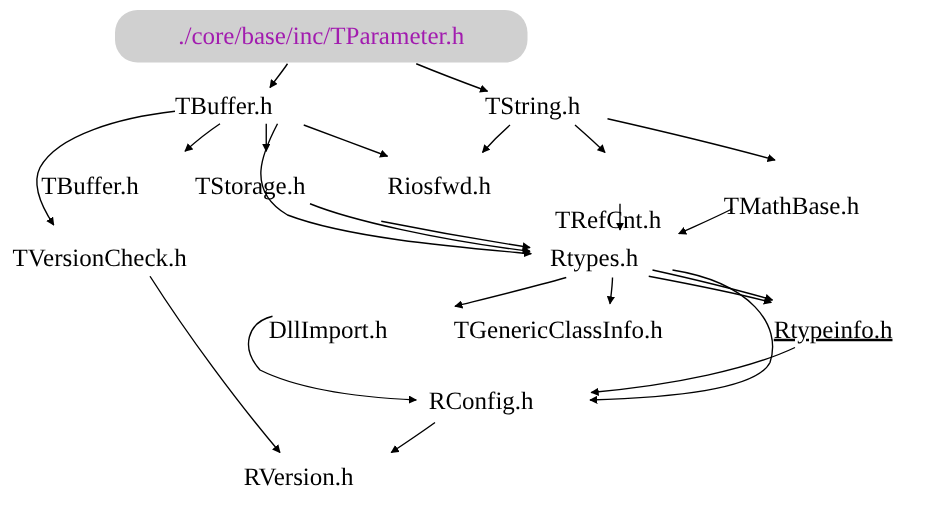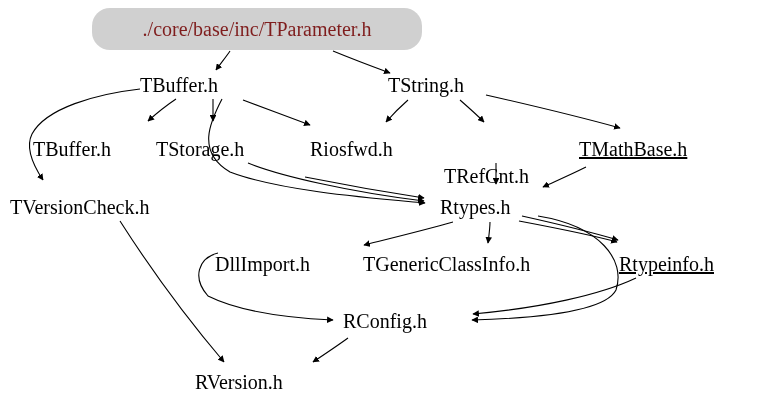--- a/index.html
+++ b/index.html
@@ -15,21 +15,21 @@
     position:absolute;
     font-family:"Liberation Serif","DejaVu Serif",serif;
     font-size:20px;
     color:#000000;
     white-space:nowrap;
     line-height:1;
   }
   .root-node{
     position:absolute;
     background:#d0d0d0;
-    color:#7f1d1d;
+    color:#a21caf;
     font-size:20px;
     font-family:"Liberation Serif","DejaVu Serif",serif;
     white-space:nowrap;
     display:flex;
     align-items:center;
     justify-content:center;
     border-radius:18px;
   }
 </style>
 </head>
@@ -94,21 +94,21 @@
   </svg>
 
   <div class="root-node" style="left:92px;top:8px;width:330px;height:42px;">./core/base/inc/TParameter.h</div>
 
   <div class="node-label" style="left:140px;top:75px;">TBuffer.h</div>
   <div class="node-label" style="left:388px;top:75px;">TString.h</div>
   <div class="node-label" style="left:33px;top:139px;">TBuffer.h</div>
   <div class="node-label" style="left:156px;top:139px;">TStorage.h</div>
   <div class="node-label" style="left:310px;top:139px;">Riosfwd.h</div>
   <div class="node-label" style="left:444px;top:139px;margin-top:27px;">TRefCnt.h</div>
-  <div class="node-label" style="left:579px;top:139px;text-decoration:underline;">TMathBase.h</div>
+  <div class="node-label" style="left:579px;top:155px;">TMathBase.h</div>
   <div class="node-label" style="left:10px;top:197px;text-align:right;">TVersionCheck.h</div>
   <div class="node-label" style="left:440px;top:197px;">Rtypes.h</div>
   <div class="node-label" style="left:215px;top:254px;">DllImport.h</div>
   <div class="node-label" style="left:363px;top:254px;">TGenericClassInfo.h</div>
   <div class="node-label" style="left:619px;top:254px;text-decoration:underline;">Rtypeinfo.h</div>
   <div class="node-label" style="left:343px;top:311px;">RConfig.h</div>
   <div class="node-label" style="left:195px;top:372px;">RVersion.h</div>
 
 </div>
 

